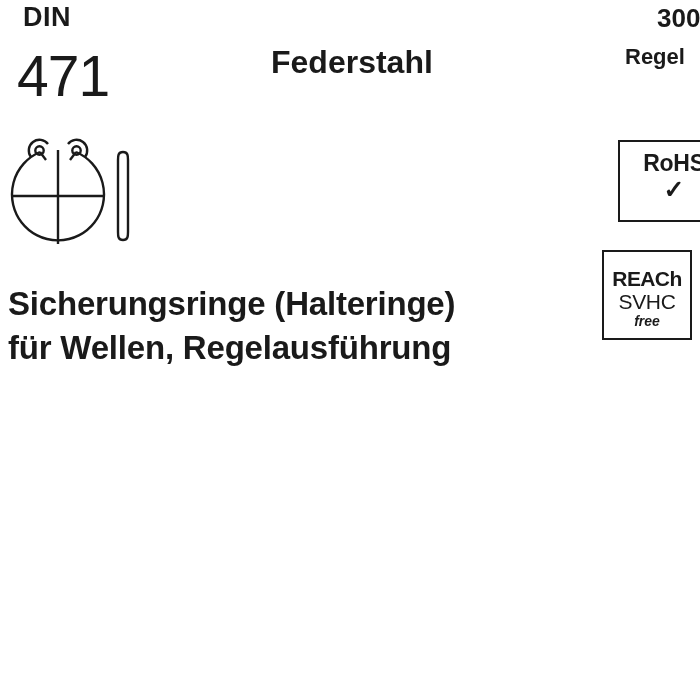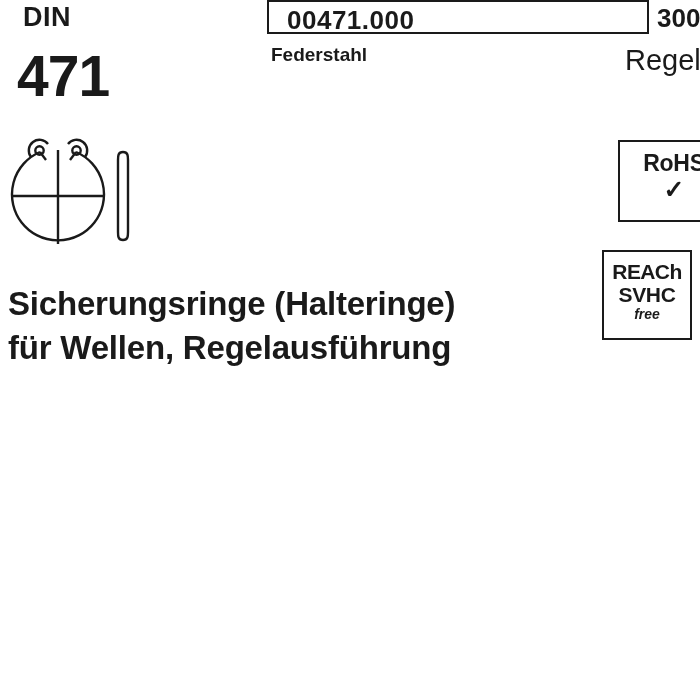--- a/index.html
+++ b/index.html
@@ -41,21 +41,21 @@
     font-size: 27px;
     font-weight: bold;
     letter-spacing: 0.5px;
   }
 
   .din-number {
     position: absolute;
     left: 8px;
     top: 48px;
     font-size: 57px;
-    font-weight: bold;
+    font-weight: normal;
     line-height: 1;
     letter-spacing: -1px;
   }
 
   .artno-box {
     position: absolute;
     left: 258px;
     top: 0px;
     width: 382px;
     height: 34px;
@@ -76,30 +76,30 @@
     left: 648px;
     top: 3px;
     font-size: 26px;
     font-weight: bold;
   }
 
   .material {
     position: absolute;
     left: 262px;
     top: 44px;
-    font-size: 19px;
+    font-size: 32px;
     font-weight: bold;
   }
 
   .variant {
     position: absolute;
     left: 616px;
     top: 44px;
-    font-size: 29px;
-    font-weight: normal;
+    font-size: 22px;
+    font-weight: bold;
   }
 
   
   .drawing {
     position: absolute;
     left: 10px;
     top: 130px;
     width: 140px;
     height: 130px;
   }
@@ -149,26 +149,26 @@
     top: 250px;
     width: 90px;
     height: 90px;
     border: 2px solid #1a1a1a;
     box-sizing: border-box;
     text-align: center;
   }
   .reach-line1 {
     font-size: 21px;
     font-weight: bold;
-    margin-top: 8px;
+    margin-top: 15px;
     letter-spacing: -0.6px;
   }
   .reach-line2 {
     font-size: 21px;
-    font-weight: bold;
+    font-weight: normal;
     line-height: 1.08;
     letter-spacing: -0.3px;
   }
   .reach-line3 {
     font-size: 14px;
     font-weight: bold;
     line-height: 1.08;
     font-style: italic;
   }
 </style>
@@ -176,23 +176,20 @@
 <body>
 
 <div class="sheet">
 
   <div class="header">
 
     <div class="din-label">DIN</div>
 
     <div class="din-number">471</div>
 
-    <div class="artno-box">
-      <div class="artno-text">00471.000</div>
-    </div>
 
     <div class="qty">300</div>
 
     <div class="material">Federstahl</div>
 
     <div class="variant">Regel</div>
   </div>
 
   <div class="drawing">
     <svg width="140" height="130" viewBox="0 0 140 130" xmlns="http://www.w3.org/2000/svg">

